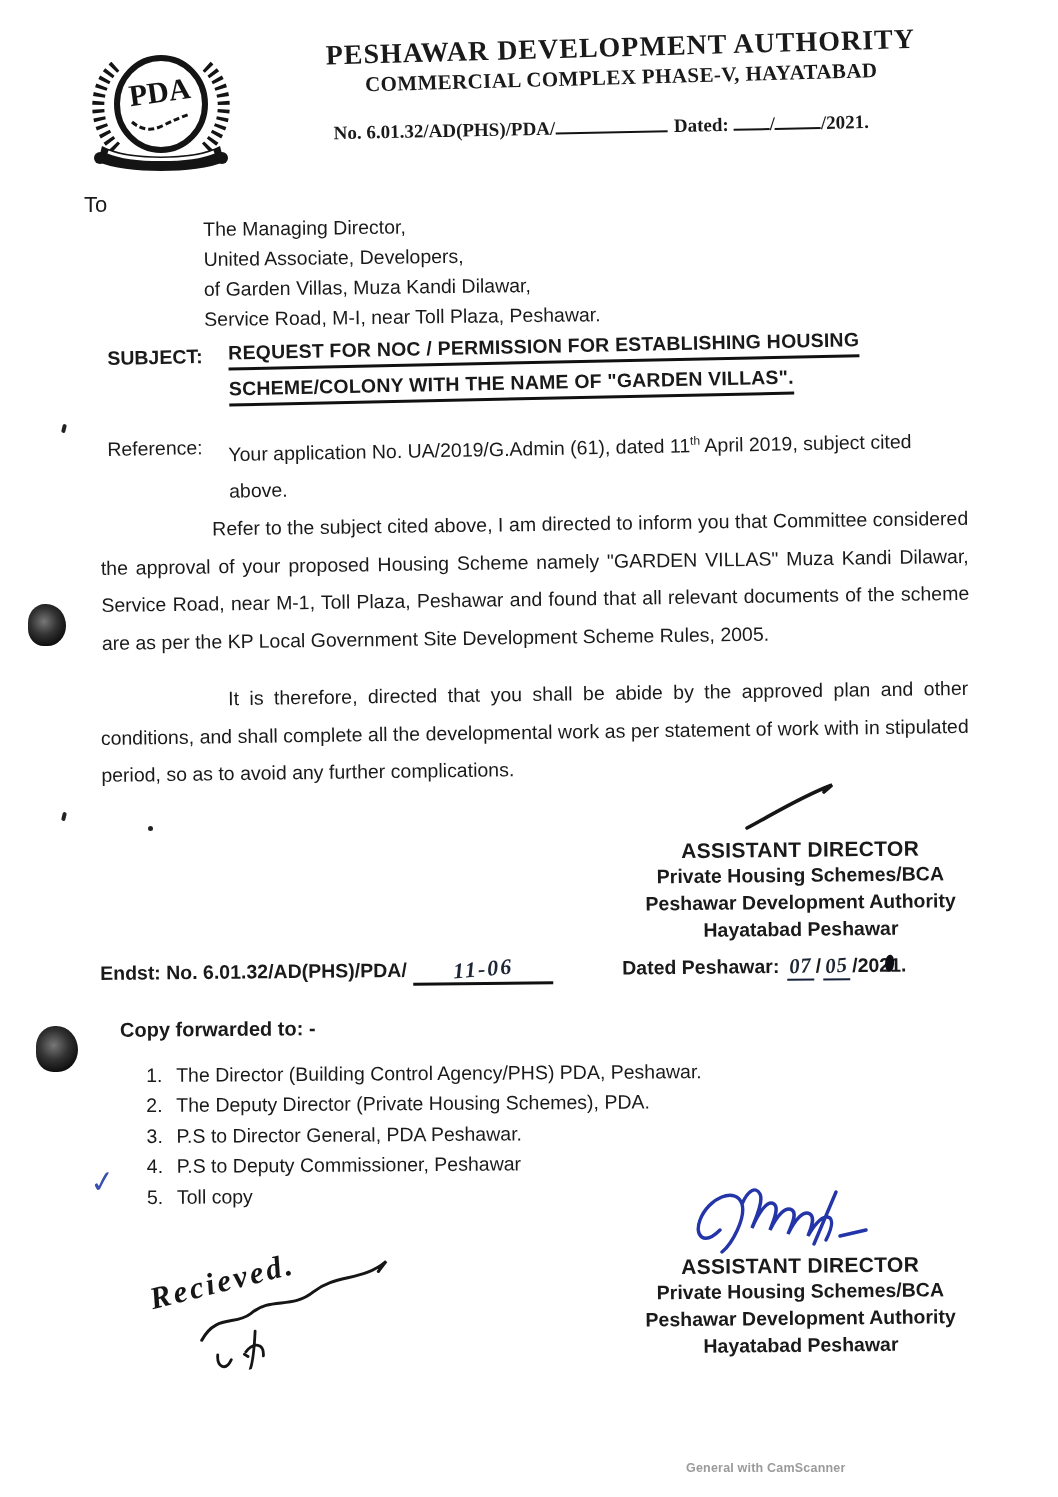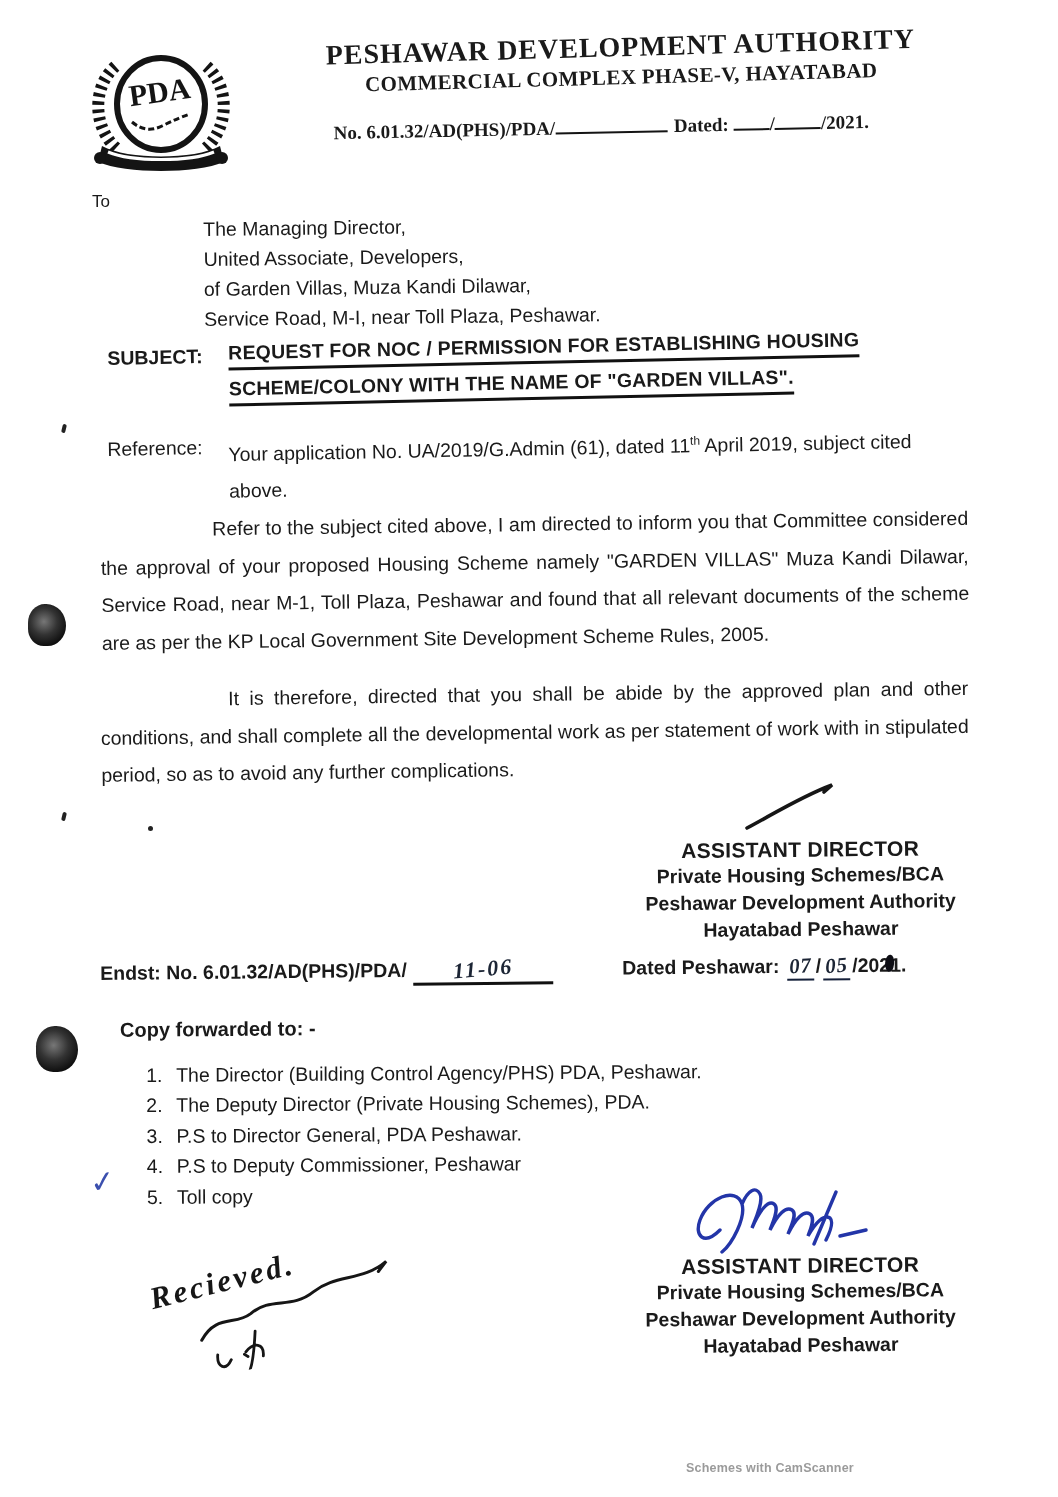--- a/index.html
+++ b/index.html
@@ -19,21 +19,21 @@
   .org-name{font-size:28px; letter-spacing:1px; white-space:nowrap;}
   .org-address{font-size:21px; letter-spacing:.4px; margin-top:2px; white-space:nowrap;}
   .ref-line{
     margin-top:26px; font-size:19px; text-align:left; padding-left:26px;
     white-space:nowrap; transform:rotate(0.4deg);
   }
   .blank{display:inline-block; border-bottom:2.5px solid #141414; vertical-align:baseline; height:14px;}
   .b1{width:112px;} .b2{width:36px;} .b3{width:46px;}
   .dated-gap{display:inline-block; width:2px;}
   
-  .to{position:absolute; left:92px; top:192px; font-size:17px;}
+  .to{position:absolute; left:84px; top:192px; font-size:22px;}
   .addr{position:absolute; left:203px; top:214px; font-size:19.5px; line-height:30px; transform:rotate(-0.7deg); transform-origin:left top;}
   
   .subject-row{position:absolute; left:107px; top:344px; transform:rotate(-1.2deg); transform-origin:left top;}
   .subject-label{position:absolute; left:0; top:3px; font-weight:bold; font-size:19.5px;}
   .subject-lines{margin-left:121px; width:720px; font-weight:bold; font-size:19.5px;}
   .subject-line{display:table; border-bottom:3px solid #111; padding-bottom:3px; margin-bottom:7px; letter-spacing:.2px;}
   .reference-row{position:absolute; left:107px; top:434px; transform:rotate(-1.1deg); transform-origin:left top;}
   .reference-label{position:absolute; left:0; top:4px; font-size:19.5px;}
   .reference-text{margin-left:121px; width:742px; font-size:19.5px; line-height:36px;}
   sup{font-size:12px;}
@@ -202,14 +202,14 @@
       <path d="M18,58 C14,70 22,76 30,66 M44,64 l3,3 M60,44 C54,64 50,74 46,80 M46,62 C56,54 66,58 62,70" stroke="#161616" stroke-width="2.8" fill="none" stroke-linecap="round"></path>
     </svg>
   </div>
 
   <div class="binder-mark bm1"></div>
   <div class="binder-mark bm2"></div>
   <div class="speck sp1"></div>
   <div class="speck sp2"></div>
   <div class="speck sp3"></div>
 
-  <div class="scanner-credit">Schemes with CamScanner</div>
+  <div class="scanner-credit">General with CamScanner</div>
 </div>
 
 </body></html>

